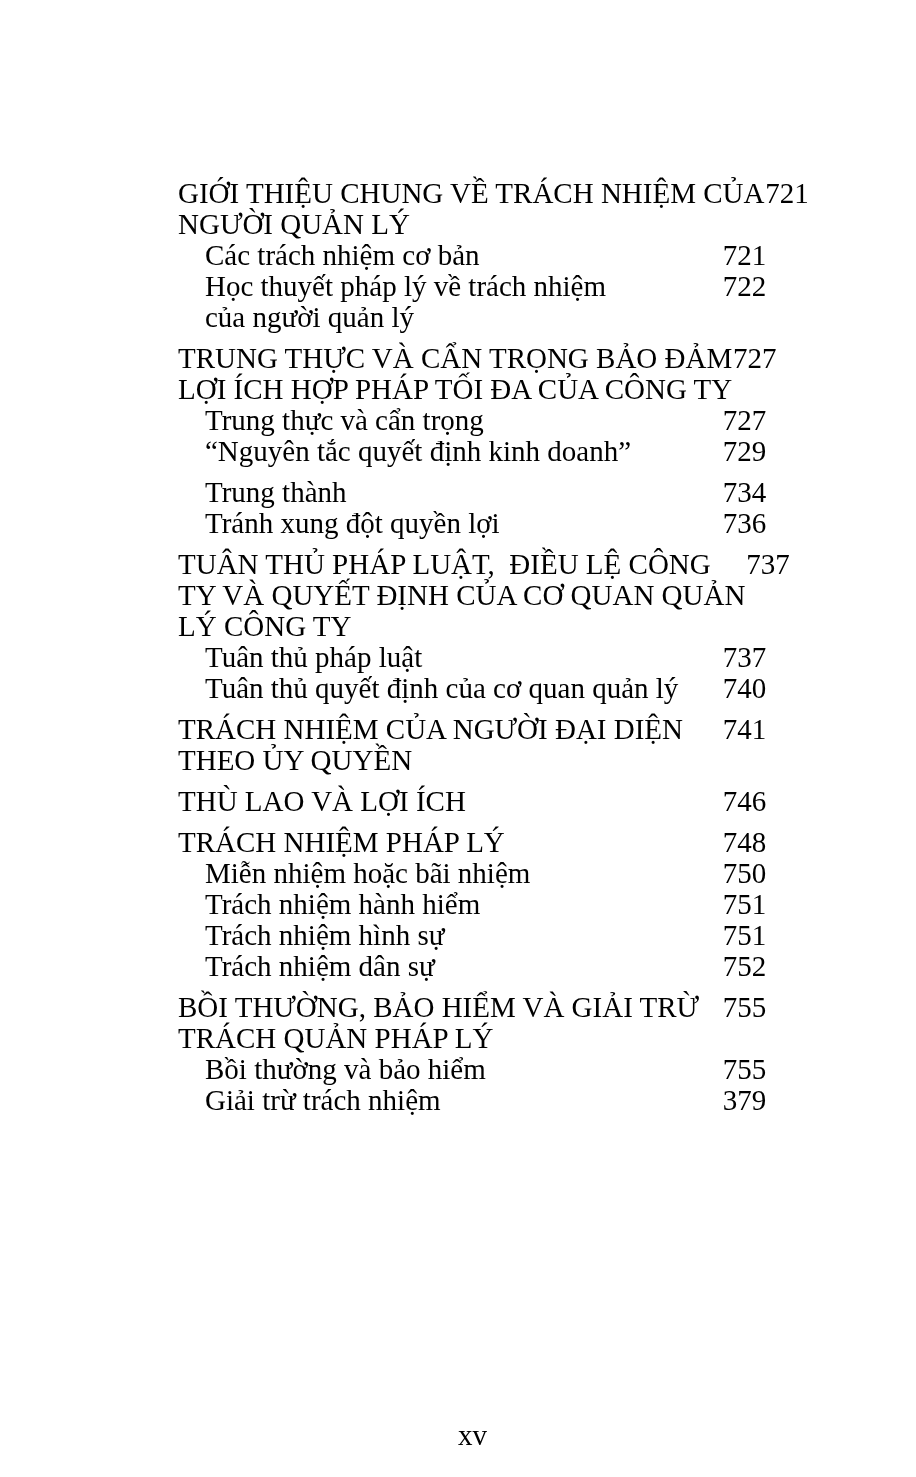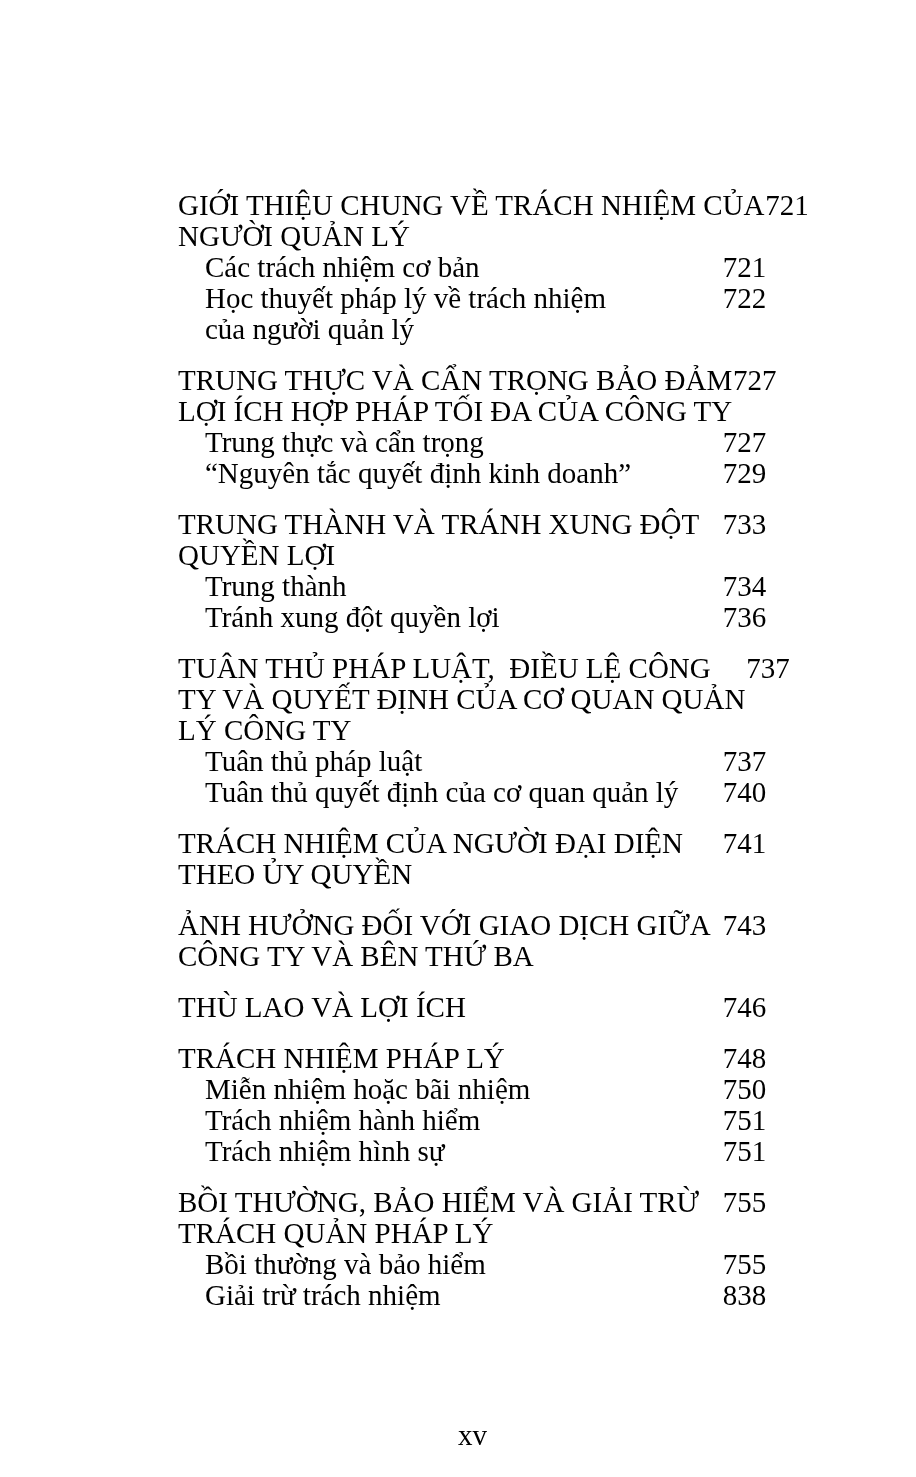--- a/index.html
+++ b/index.html
@@ -16,26 +16,26 @@
     overflow: hidden;
   }
   .page {
     position: absolute;
     inset: 0;
     background: #ffffff;
   }
   .toc {
     position: absolute;
     left: 178px;
-    top: 190px;
+    top: 178px;
     width: 589px;
     font-size: 29px;
     line-height: 31px;
   }
-  .section { margin-top: 20px; }
+  .section { margin-top: 10px; }
   .section:first-child { margin-top: 0; }
   .entry {
     display: flex;
     align-items: flex-start;
     justify-content: space-between;
   }
   .entry .txt {
     white-space: pre;
     flex: 1 1 auto;
   }
@@ -88,25 +88,20 @@
         <div class="txt">Trung thực và cẩn trọng</div>
         <div class="pg">727</div>
       </div>
       <div class="entry sub">
         <div class="txt">“Nguyên tắc quyết định kinh doanh”</div>
         <div class="pg">729</div>
       </div>
     </div>
 
     <div class="section">
-      <div class="entry heading">
-        <div class="txt">TRUNG THÀNH VÀ TRÁNH XUNG ĐỘT
-QUYỀN LỢI</div>
-        <div class="pg">733</div>
-      </div>
       <div class="entry sub">
         <div class="txt">Trung thành</div>
         <div class="pg">734</div>
       </div>
       <div class="entry sub">
         <div class="txt">Tránh xung đột quyền lợi</div>
         <div class="pg">736</div>
       </div>
     </div>
 
@@ -128,27 +123,20 @@
     </div>
 
     <div class="section">
       <div class="entry heading">
         <div class="txt">TRÁCH NHIỆM CỦA NGƯỜI ĐẠI DIỆN
 THEO ỦY QUYỀN</div>
         <div class="pg">741</div>
       </div>
     </div>
 
-    <div class="section">
-      <div class="entry heading">
-        <div class="txt">ẢNH HƯỞNG ĐỐI VỚI GIAO DỊCH GIỮA
-CÔNG TY VÀ BÊN THỨ BA</div>
-        <div class="pg">743</div>
-      </div>
-    </div>
 
     <div class="section">
       <div class="entry heading">
         <div class="txt">THÙ LAO VÀ LỢI ÍCH</div>
         <div class="pg">746</div>
       </div>
     </div>
 
     <div class="section">
       <div class="entry heading">
@@ -160,34 +148,38 @@
         <div class="pg">750</div>
       </div>
       <div class="entry sub">
         <div class="txt">Trách nhiệm hành hiểm</div>
         <div class="pg">751</div>
       </div>
       <div class="entry sub">
         <div class="txt">Trách nhiệm hình sự</div>
         <div class="pg">751</div>
       </div>
+      <div class="entry sub">
+        <div class="txt">Trách nhiệm dân sự</div>
+        <div class="pg">752</div>
+      </div>
     </div>
 
     <div class="section">
       <div class="entry heading">
         <div class="txt">BỒI THƯỜNG, BẢO HIỂM VÀ GIẢI TRỪ
 TRÁCH QUẢN PHÁP LÝ</div>
         <div class="pg">755</div>
       </div>
       <div class="entry sub">
         <div class="txt">Bồi thường và bảo hiểm</div>
         <div class="pg">755</div>
       </div>
       <div class="entry sub">
         <div class="txt">Giải trừ trách nhiệm</div>
-        <div class="pg">838</div>
+        <div class="pg">379</div>
       </div>
     </div>
 
   </div>
 
   <div class="folio">xv</div>
 </div>
 
 </body></html>

